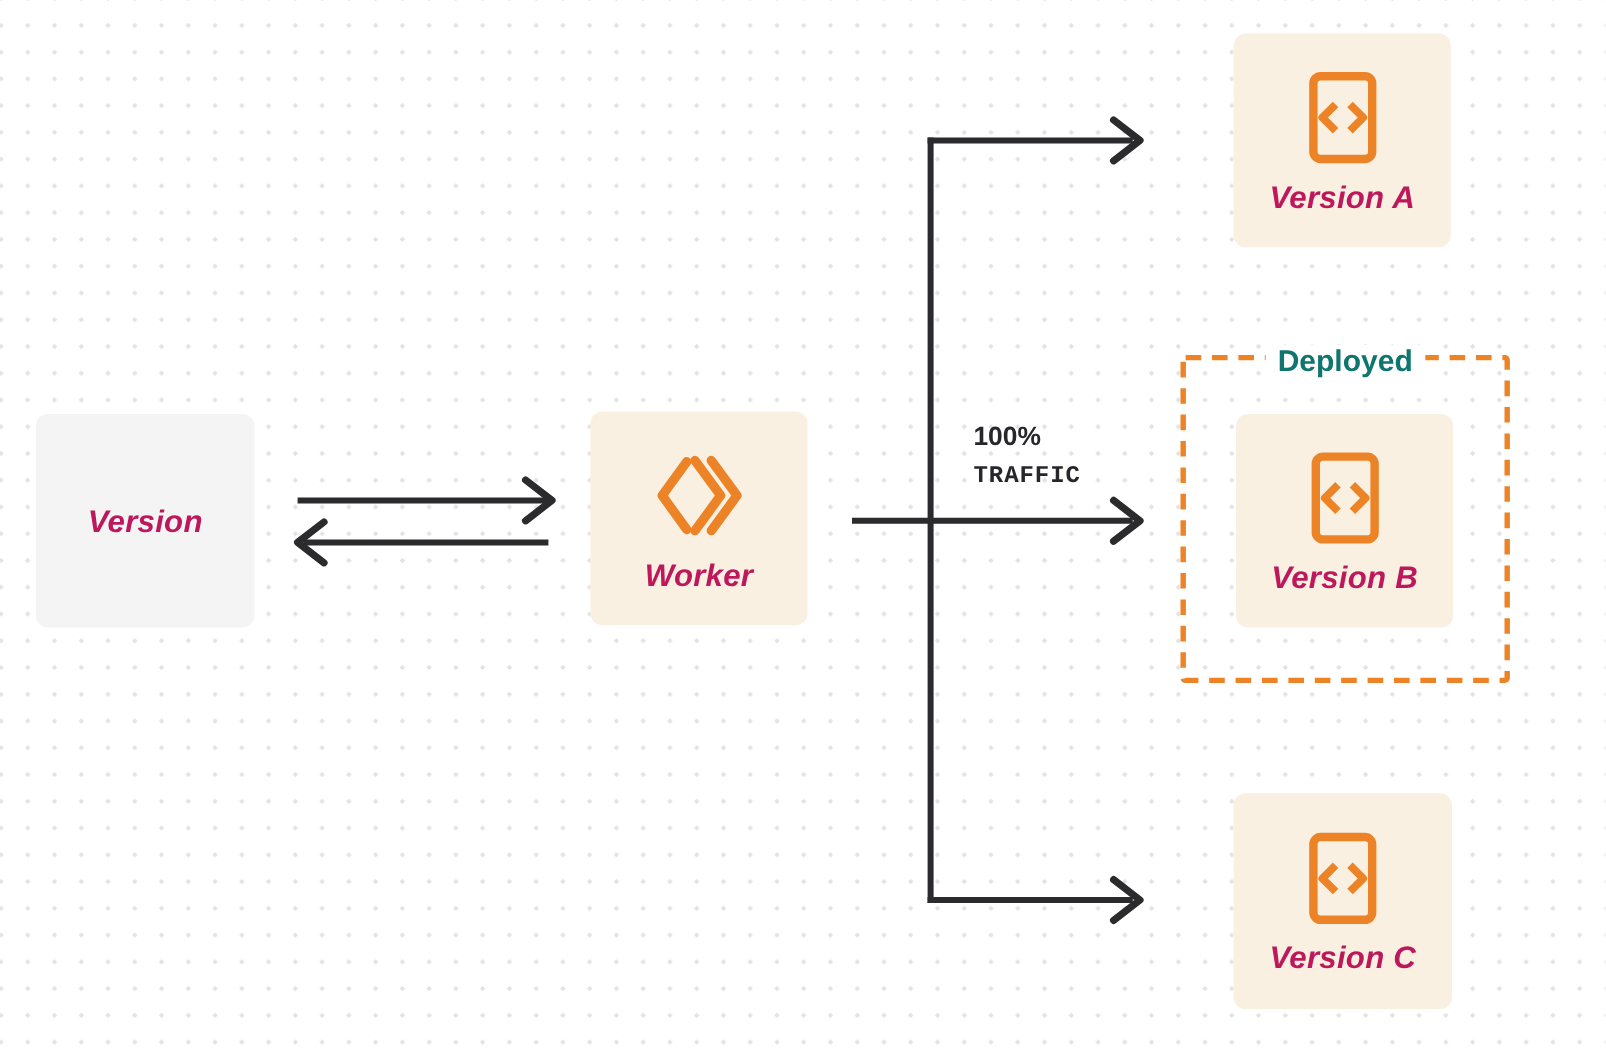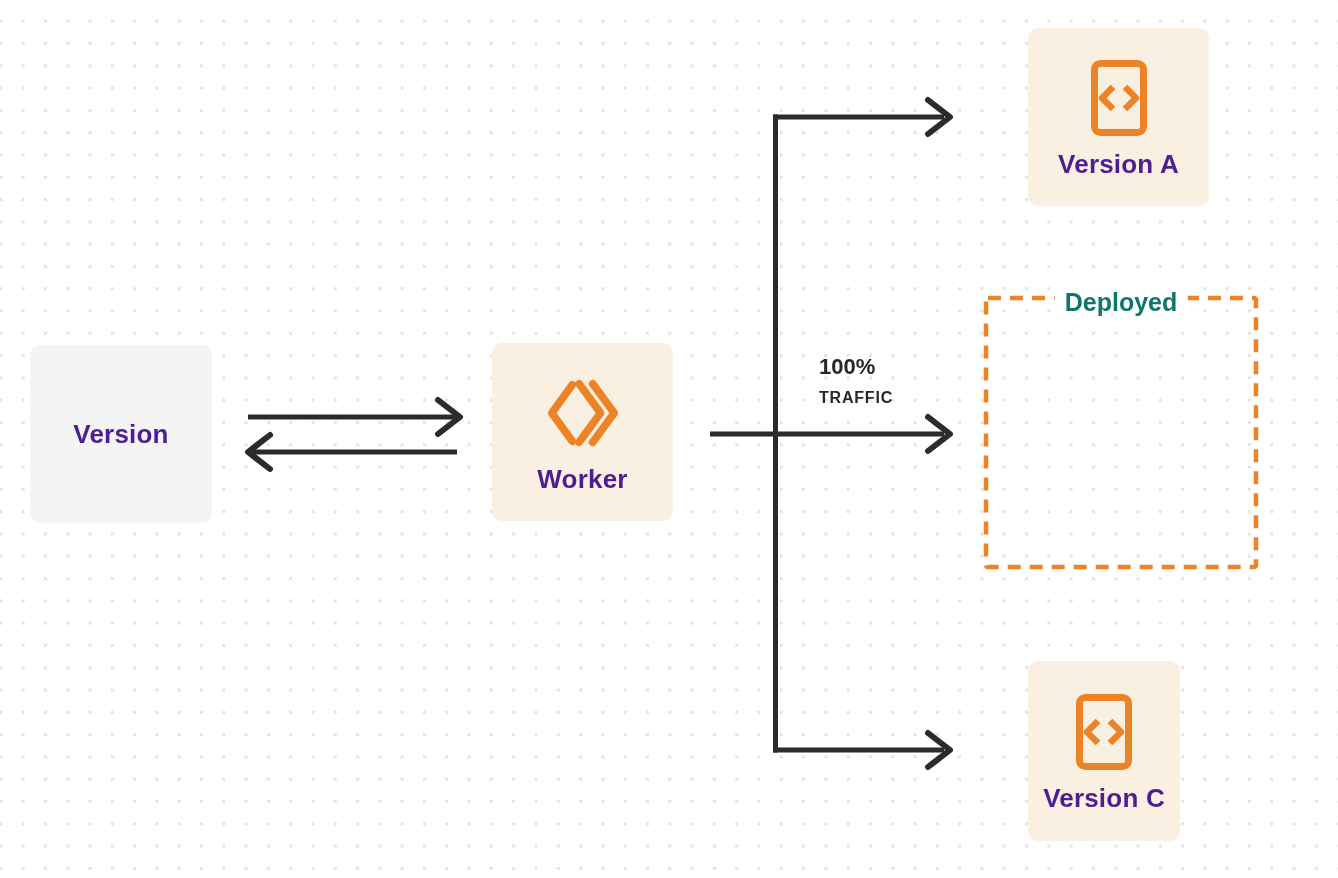--- a/index.html
+++ b/index.html
@@ -28,39 +28,40 @@
     position: absolute;
     border-radius: 10px;
     display: flex;
     flex-direction: column;
     align-items: center;
     justify-content: center;
   }
   .node .node-label {
     font-size: 26px;
     font-weight: 700;
-    color: #4c1d95;
+    color: #be185d;
     letter-spacing: 0.2px;
+    font-style: italic;
   }
   .node-client {
     left: 30px; top: 345px;
     width: 182px; height: 178px;
     background: #f4f4f5;
   }
   .node-cream {
     background: #faf0e2;
   }
   .node-worker {
     left: 492px; top: 343px;
     width: 181px; height: 178px;
   }
   .node-worker .icon-wrap { margin-top: 6px; margin-bottom: 14px; }
   .node-version-a { left: 1028px; top: 28px;  width: 181px; height: 178px; }
   .node-version-b { left: 1030px; top: 345px; width: 181px; height: 178px; }
-  .node-version-c { left: 1028px; top: 661px; width: 152px; height: 180px; }
+  .node-version-c { left: 1028px; top: 661px; width: 182px; height: 180px; }
   .version-node .icon-wrap { margin-top: 4px; margin-bottom: 12px; }
   .icon-wrap { display: block; line-height: 0; }
 
   .deployed-label {
     position: absolute;
     left: 1121px; top: 302px;
     transform: translate(-50%, -50%);
     background: #ffffff;
     padding: 0 10px;
     font-size: 25px;
@@ -69,21 +70,21 @@
     white-space: nowrap;
   }
   .traffic-label {
     position: absolute;
     left: 856px; top: 380px;
     transform: translate(-50%, -50%);
     color: #26262b;
     font-weight: 700;
   }
   .traffic-label .t-line1 { font-size: 22px; margin-bottom: 9px; }
-  .traffic-label .t-line2 { font-size: 16px; letter-spacing: 0.8px; }
+  .traffic-label .t-line2 { font-size: 20px; letter-spacing: 0.8px; font-family: Liberation Mono, monospace; }
 </style>
 </head>
 <body>
 
 <div class="canvas">
 
   <svg class="connectors" viewBox="0 0 1338 878" fill="none" stroke="#2b2b2e" stroke-width="5">
 
     <rect x="986" y="298" width="270" height="269" rx="2" stroke="#ed8327" stroke-width="4.5" stroke-dasharray="13 9"></rect>
 
@@ -134,20 +135,30 @@
     <span class="icon-wrap">
       <svg width="58" height="78" viewBox="0 0 58 78" fill="none" stroke="#ed8327" stroke-width="7" stroke-linejoin="round">
         <rect x="4.5" y="4.5" width="49" height="69" rx="6"></rect>
         <path d="M23 28 L12 39 L23 50" stroke-width="6.5"></path>
         <path d="M35 28 L46 39 L35 50" stroke-width="6.5"></path>
       </svg>
     </span>
     <span class="node-label">Version A</span>
   </div>
 
+  <div class="node node-cream version-node node-version-b">
+    <span class="icon-wrap">
+      <svg width="58" height="78" viewBox="0 0 58 78" fill="none" stroke="#ed8327" stroke-width="7" stroke-linejoin="round">
+        <rect x="4.5" y="4.5" width="49" height="69" rx="6"></rect>
+        <path d="M23 28 L12 39 L23 50" stroke-width="6.5"></path>
+        <path d="M35 28 L46 39 L35 50" stroke-width="6.5"></path>
+      </svg>
+    </span>
+    <span class="node-label">Version B</span>
+  </div>
 
   <div class="node node-cream version-node node-version-c">
     <span class="icon-wrap">
       <svg width="58" height="78" viewBox="0 0 58 78" fill="none" stroke="#ed8327" stroke-width="7" stroke-linejoin="round">
         <rect x="4.5" y="4.5" width="49" height="69" rx="6"></rect>
         <path d="M23 28 L12 39 L23 50" stroke-width="6.5"></path>
         <path d="M35 28 L46 39 L35 50" stroke-width="6.5"></path>
       </svg>
     </span>
     <span class="node-label">Version C</span>

